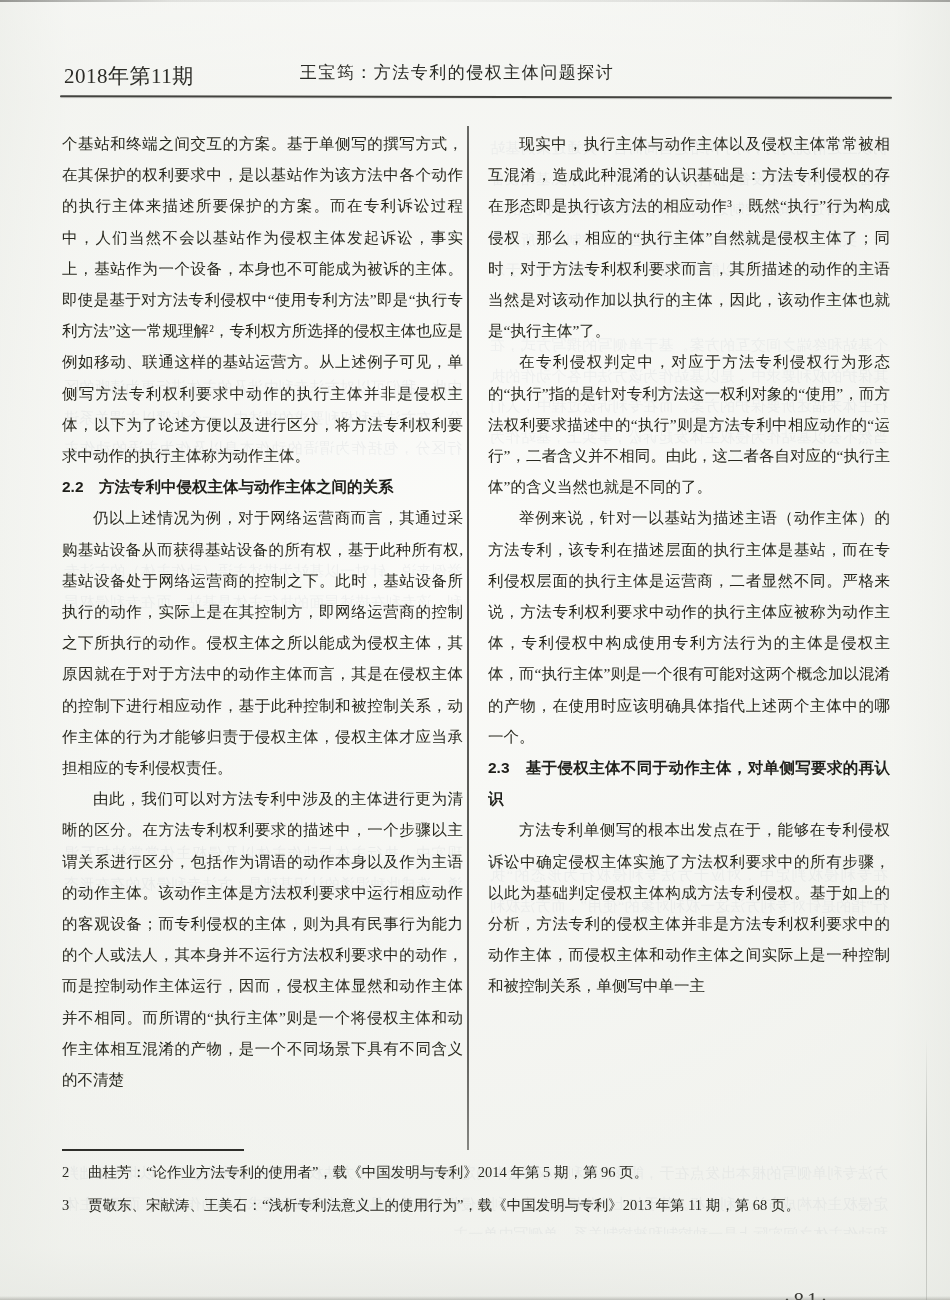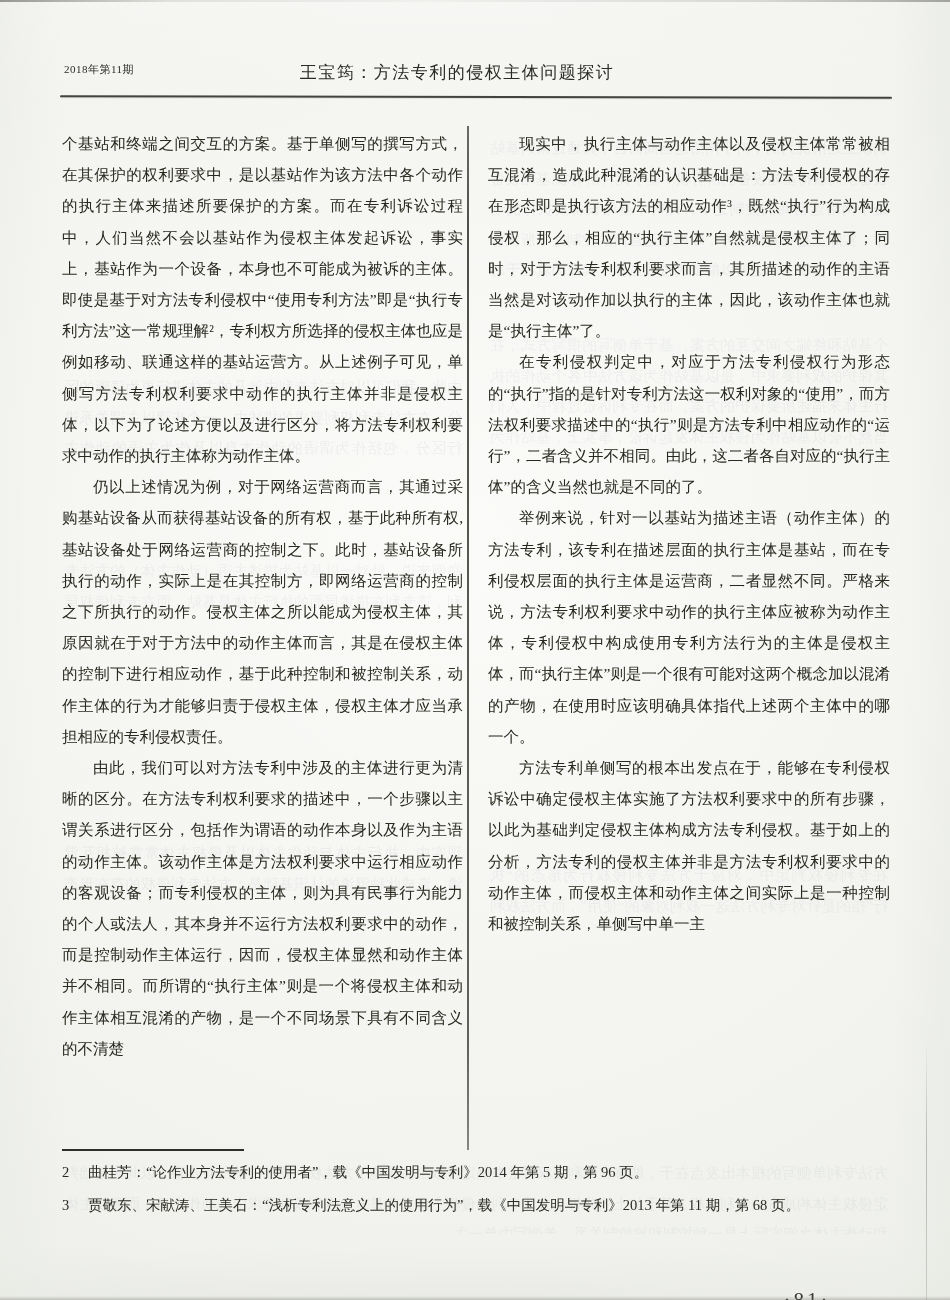--- a/index.html
+++ b/index.html
@@ -14,21 +14,21 @@
     background:
       radial-gradient(130% 95% at 48% 42%, rgba(252,252,250,.9) 0%, rgba(243,244,240,.6) 55%, rgba(232,234,228,.9) 100%),
       linear-gradient(90deg, rgba(222,225,218,.55) 0%, rgba(246,247,243,.1) 7%, rgba(255,255,255,0) 55%, rgba(238,240,234,.45) 94%, rgba(219,222,215,.75) 100%),
       linear-gradient(180deg, rgba(255,255,255,.5) 0%, rgba(255,255,255,0) 8%, rgba(236,238,232,.4) 96%, rgba(214,216,210,.8) 100%);
   }
   .edge-top{position:absolute;top:0;left:0;right:0;height:2px;
     background:linear-gradient(90deg, rgba(40,40,36,.45), rgba(40,40,36,.10) 18%, rgba(40,40,36,.03) 45%, rgba(40,40,36,.14) 80%, rgba(40,40,36,.38));}
   .edge-bottom{position:absolute;bottom:0;left:0;right:0;height:4px;background:linear-gradient(180deg, rgba(120,120,112,0), rgba(110,110,102,.35));}
   .crease{position:absolute;top:1040px;bottom:0;left:926px;width:1px;background:linear-gradient(180deg, rgba(150,152,146,0), rgba(140,142,136,.55) 40%, rgba(140,142,136,.35));}
 
-  .header-issue{position:absolute;left:64px;top:62px;font-size:11px;letter-spacing:.5px;color:#2c2c27;}
+  .header-issue{position:absolute;left:64px;top:62px;font-size:21px;letter-spacing:.5px;color:#2c2c27;}
   .header-title{position:absolute;left:0;top:61px;width:950px;text-align:center;font-size:17px;letter-spacing:1.5px;color:#2b2b26;transform:translateX(-18px);}
   .header-rule{position:absolute;left:60px;top:96px;width:832px;height:2px;background:#43433f;transform:rotate(.12deg);border-radius:1px;box-shadow:0 1px 0 rgba(67,67,63,.12);}
 
   .col{
     position:absolute;top:128px;height:1026px;overflow:hidden;
     font-size:15.5px;line-height:31.2px;text-align:justify;color:#29291f;
   }
   .col-left{left:62px;width:401px;}
   .col-right{left:488px;width:402px;}
   .col p{margin:0;}
@@ -64,28 +64,30 @@
   <div class="ghost" style="left:64px;top:838px;width:398px;height:64px;opacity:.06;">现实中，执行主体与动作主体以及侵权主体常常被相互混淆，造成此种混淆的认识基础是：方法专利侵权的存在形态即是执行该方法的相应动作³，既然“执行”行为构成侵权，那么，相应的“执行主体”自然就是侵权主体了；同时，对于方法专利权利要求而言，其所描述的动作的主语当然是对该动作加以执行的主体，因此，该动作主体也就是“执行主体”了。</div>
   <div class="ghost" style="left:490px;top:860px;width:398px;height:62px;opacity:.05;">在专利侵权判定中，对应于方法专利侵权行为形态的“执行”指的是针对专利方法这一权利对象的“使用”，而方法权利要求描述中的“执行”则是方法专利中相应动作的“运行”，二者含义并不相同。由此，这二者各自对应的“执行主体”的含义当然也就是不同的了。</div>
   <div class="ghost" style="left:64px;top:1158px;width:824px;height:76px;opacity:.055;">方法专利单侧写的根本出发点在于，能够在专利侵权诉讼中确定侵权主体实施了方法权利要求中的所有步骤，以此为基础判定侵权主体构成方法专利侵权。基于如上的分析，方法专利的侵权主体并非是方法专利权利要求中的动作主体，而侵权主体和动作主体之间实际上是一种控制和被控制关系，单侧写中单一主</div>
 
   <div class="header-issue">2018年第11期</div>
   <div class="header-title">王宝筠：方法专利的侵权主体问题探讨</div>
   <div class="header-rule"></div>
 
   <div class="col col-left">
       <p class="cont">个基站和终端之间交互的方案。基于单侧写的撰写方式，在其保护的权利要求中，是以基站作为该方法中各个动作的执行主体来描述所要保护的方案。而在专利诉讼过程中，人们当然不会以基站作为侵权主体发起诉讼，事实上，基站作为一个设备，本身也不可能成为被诉的主体。即使是基于对方法专利侵权中“使用专利方法”即是“执行专利方法”这一常规理解²，专利权方所选择的侵权主体也应是例如移动、联通这样的基站运营方。从上述例子可见，单侧写方法专利权利要求中动作的执行主体并非是侵权主体，以下为了论述方便以及进行区分，将方法专利权利要求中动作的执行主体称为动作主体。</p>
+      <p class="heading">2.2　方法专利中侵权主体与动作主体之间的关系</p>
       <p class="indent">仍以上述情况为例，对于网络运营商而言，其通过采购基站设备从而获得基站设备的所有权，基于此种所有权,基站设备处于网络运营商的控制之下。此时，基站设备所执行的动作，实际上是在其控制方，即网络运营商的控制之下所执行的动作。侵权主体之所以能成为侵权主体，其原因就在于对于方法中的动作主体而言，其是在侵权主体的控制下进行相应动作，基于此种控制和被控制关系，动作主体的行为才能够归责于侵权主体，侵权主体才应当承担相应的专利侵权责任。</p>
       <p class="indent">由此，我们可以对方法专利中涉及的主体进行更为清晰的区分。在方法专利权利要求的描述中，一个步骤以主谓关系进行区分，包括作为谓语的动作本身以及作为主语的动作主体。该动作主体是方法权利要求中运行相应动作的客观设备；而专利侵权的主体，则为具有民事行为能力的个人或法人，其本身并不运行方法权利要求中的动作，而是控制动作主体运行，因而，侵权主体显然和动作主体并不相同。而所谓的“执行主体”则是一个将侵权主体和动作主体相互混淆的产物，是一个不同场景下具有不同含义的不清楚</p>
     </div>
   <div class="col-divider"></div>
   <div class="col col-right">
       <p class="indent">现实中，执行主体与动作主体以及侵权主体常常被相互混淆，造成此种混淆的认识基础是：方法专利侵权的存在形态即是执行该方法的相应动作³，既然“执行”行为构成侵权，那么，相应的“执行主体”自然就是侵权主体了；同时，对于方法专利权利要求而言，其所描述的动作的主语当然是对该动作加以执行的主体，因此，该动作主体也就是“执行主体”了。</p>
       <p class="indent">在专利侵权判定中，对应于方法专利侵权行为形态的“执行”指的是针对专利方法这一权利对象的“使用”，而方法权利要求描述中的“执行”则是方法专利中相应动作的“运行”，二者含义并不相同。由此，这二者各自对应的“执行主体”的含义当然也就是不同的了。</p>
       <p class="indent">举例来说，针对一以基站为描述主语（动作主体）的方法专利，该专利在描述层面的执行主体是基站，而在专利侵权层面的执行主体是运营商，二者显然不同。严格来说，方法专利权利要求中动作的执行主体应被称为动作主体，专利侵权中构成使用专利方法行为的主体是侵权主体，而“执行主体”则是一个很有可能对这两个概念加以混淆的产物，在使用时应该明确具体指代上述两个主体中的哪一个。</p>
+      <p class="heading">2.3　基于侵权主体不同于动作主体，对单侧写要求的再认识</p>
       <p class="indent">方法专利单侧写的根本出发点在于，能够在专利侵权诉讼中确定侵权主体实施了方法权利要求中的所有步骤，以此为基础判定侵权主体构成方法专利侵权。基于如上的分析，方法专利的侵权主体并非是方法专利权利要求中的动作主体，而侵权主体和动作主体之间实际上是一种控制和被控制关系，单侧写中单一主</p>
     </div>
 
   <div class="fn-rule"></div>
   <div class="footnotes">
       <p>
         <span class="fn-num">2</span>
         <span class="fn-text">曲桂芳：“论作业方法专利的使用者”，载《中国发明与专利》2014 年第 5 期，第 96 页。</span>
       </p>
       <p>

